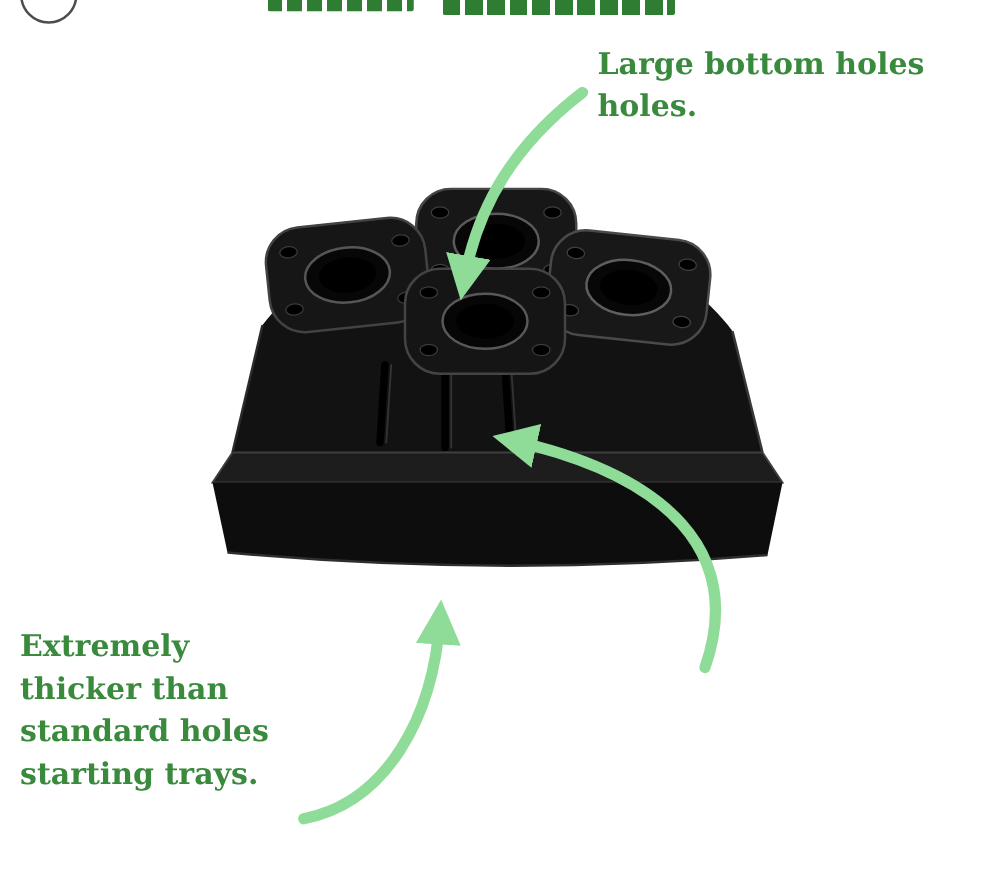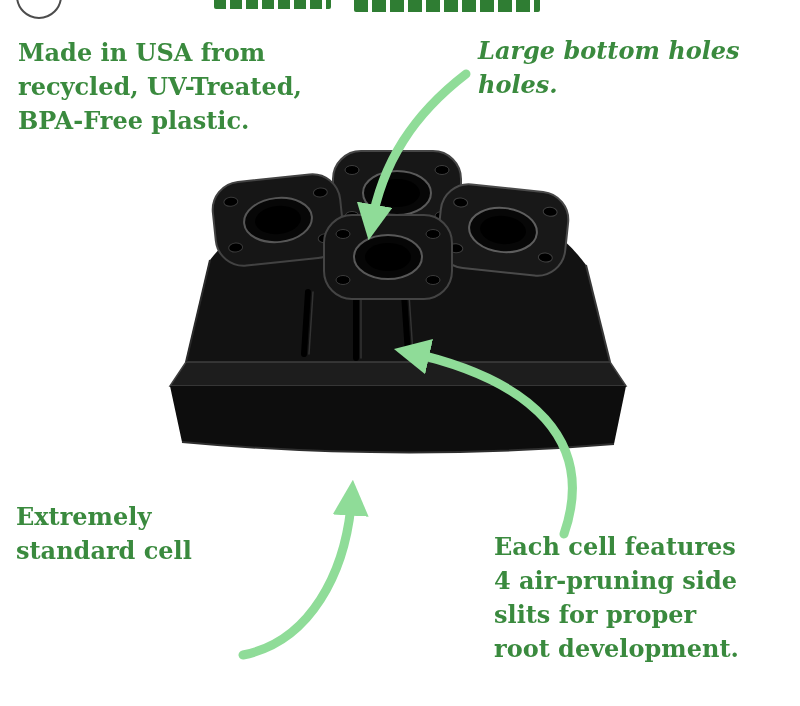--- a/index.html
+++ b/index.html
@@ -3,21 +3,21 @@
 <meta charset="utf-8">
 <style>
   html,body{margin:0;padding:0;}
   body{background:#ffffff;font-family:"DejaVu Serif","Liberation Serif",serif;}
   .canvas{position:relative;width:800px;height:706px;overflow:hidden;background:#ffffff;}
 
   
   .note{position:absolute;color:#3a8a3e;font-weight:bold;font-size:24px;line-height:1.42;}
   .note div{white-space:nowrap;}
   .tl{left:18px;top:36px;}
-  .tr{left:478px;top:34px;font-style:italic;}
+  .tr{left:478px;top:34px;}
   .bl{left:16px;top:500px;}
   .br{left:494px;top:530px;}
 
   
   .cutoff-circle{position:absolute;left:16px;top:-27px;width:46px;height:46px;
                  border:2px solid #4c4c4c;border-radius:50%;background:#ffffff;box-sizing:border-box;}
 
   
   .cutoff-bar{position:absolute;top:0;border-radius:0 0 2px 2px;}
   .bar-left{left:214px;width:117px;height:9px;
@@ -33,42 +33,33 @@
 
 <div class="canvas">
 
   <div class="cutoff-circle">
     
   </div>
 
   <div class="cutoff-bar bar-left"></div>
   <div class="cutoff-bar bar-right"></div>
 
-  <div class="note tl">
-    <div>Made in USA from</div>
-    <div>recycled, UV-Treated,</div>
-    <div>BPA-Free plastic.</div>
-  </div>
 
   <div class="note tr">
     <div>Large bottom holes</div>
     <div>holes.</div>
   </div>
 
   <div class="note bl">
     <div>Extremely</div>
-    <div>standard cell</div>
+    <div>thicker than</div>
+    <div>standard holes</div>
+    <div>starting trays.</div>
   </div>
 
-  <div class="note br">
-    <div>Each cell features</div>
-    <div>4 air-pruning side</div>
-    <div>slits for proper</div>
-    <div>root development.</div>
-  </div>
 
   <svg class="tray-svg" width="480" height="330" viewBox="0 0 480 330" aria-hidden="true">
 
     <path d="M52,110 C130,8 350,8 428,115 L452,212 L28,212 Z" fill="#121212"></path>
 
     <g stroke-linecap="round" fill="none">
       <path d="M150,142 L146,204" stroke="#000000" stroke-width="6"></path>
       <path d="M155,142 L151,204" stroke="#333333" stroke-width="1.5"></path>
       <path d="M198,150 L198,208" stroke="#000000" stroke-width="6"></path>
       <path d="M203,150 L203,208" stroke="#333333" stroke-width="1.5"></path>

